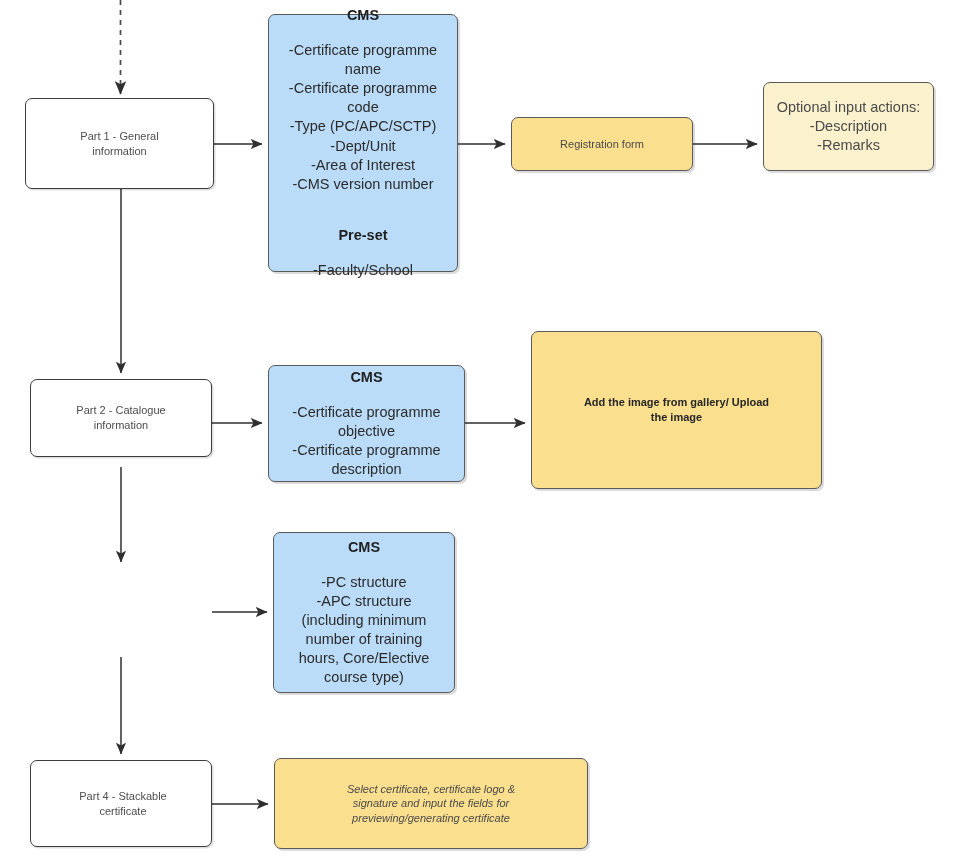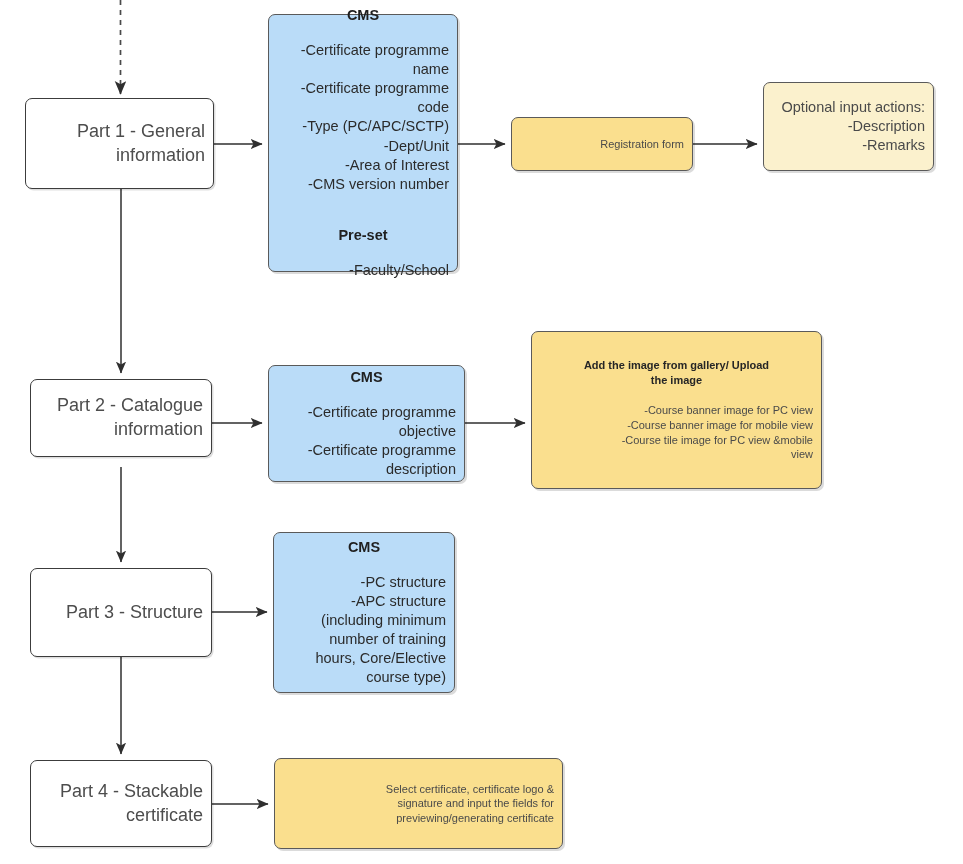--- a/index.html
+++ b/index.html
@@ -32,27 +32,26 @@
     text-align: center;
     border-radius: 7px;
     padding: 4px 8px;
     line-height: 1.32;
     white-space: pre-line;
     gap: 16px;
   }
   .node .txt {
     width: 100%;
     white-space: pre-line;
-    text-align: right;
   }
   .node-process {
     background: #ffffff;
     border: 1.4px solid #3c3c3c;
     color: #4d4d4d;
-    font-size: 18px;
+    font-size: 11px;
     box-shadow: 1.5px 1.5px 0 rgba(0,0,0,0.13);
   }
   .node-cms {
     background: #badcf8;
     border: 1.4px solid #5a5a5a;
     color: #2b2b2b;
     font-size: 14.5px;
     box-shadow: 2px 2px 0 rgba(0,0,0,0.14);
   }
   .node-action {
@@ -150,44 +149,37 @@
     <span class="hdr">CMS</span>
     <span class="txt">-Certificate programme
 objective
 -Certificate programme
 description</span>
   </div>
 
   <div class="node node-action" style="left:531px; top:331px; width:291px; height:158px; flex-direction:column;">
     <span class="hdr">Add the image from gallery/ Upload
 the image</span>
-    <span class="txt">-Course banner image for PC view
--Course banner image for mobile view
--Course tile image for PC view &amp;mobile
-view</span>
   </div>
 
-  <div class="node node-process" style="left:30px; top:568px; width:182px; height:89px;">
-    <span class="txt">Part 3 - Structure</span>
-  </div>
 
   <div class="node node-cms" style="left:273px; top:532px; width:182px; height:161px; flex-direction:column;">
     <span class="hdr">CMS</span>
     <span class="txt">-PC structure
 -APC structure
 (including minimum
 number of training
 hours, Core/Elective
 course type)</span>
   </div>
 
   <div class="node node-process" style="left:30px; top:760px; width:182px; height:87px;padding-left:12px;">
     <span class="txt">Part 4 - Stackable
 certificate</span>
   </div>
 
-  <div class="node node-action" style="left:274px; top:758px; width:289px; height:91px;">
+  <div class="node node-action" style="left:274px; top:758px; width:314px; height:91px;font-style:italic;">
     <span class="txt">Select certificate, certificate logo &amp;
 signature and input the fields for
 previewing/generating certificate</span>
   </div>
 
 </div>
 
 </body></html>

